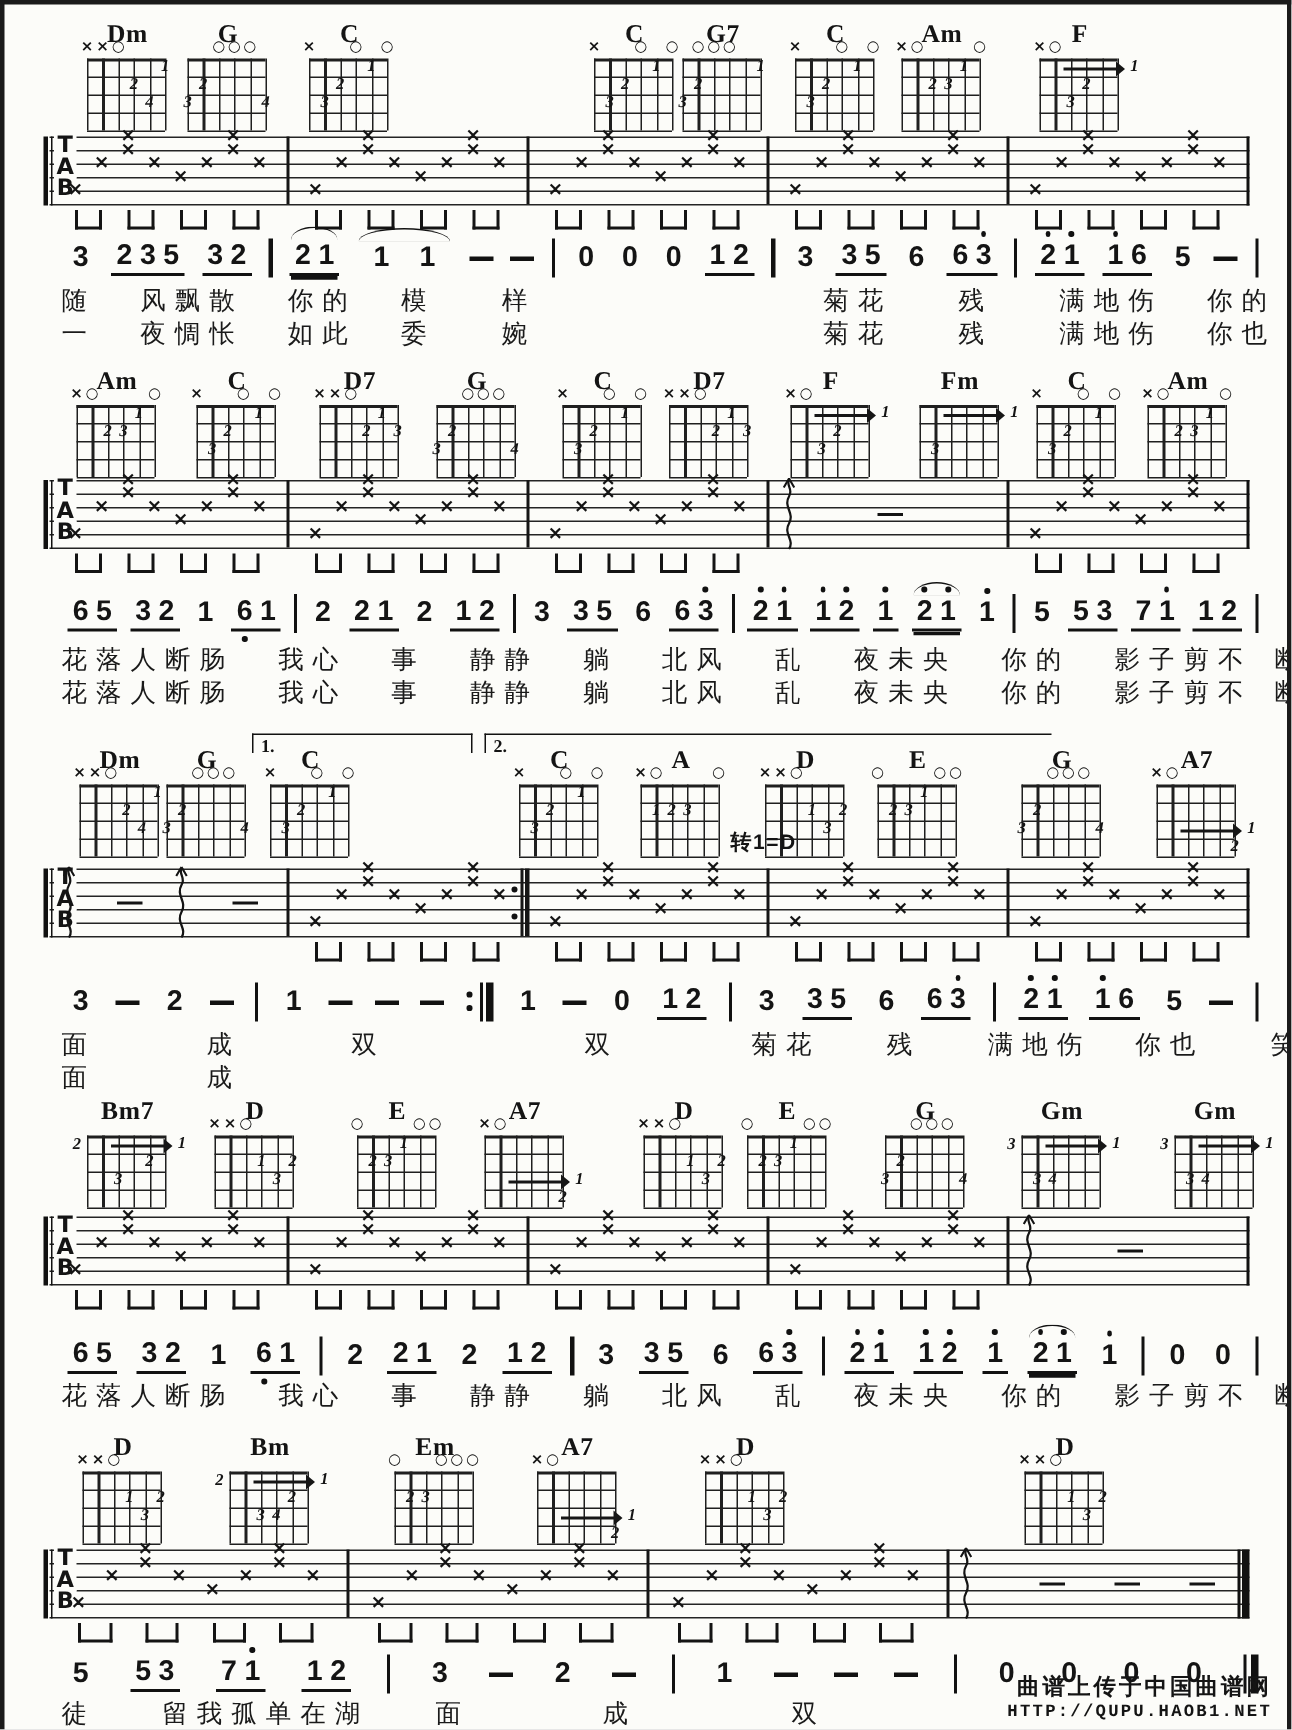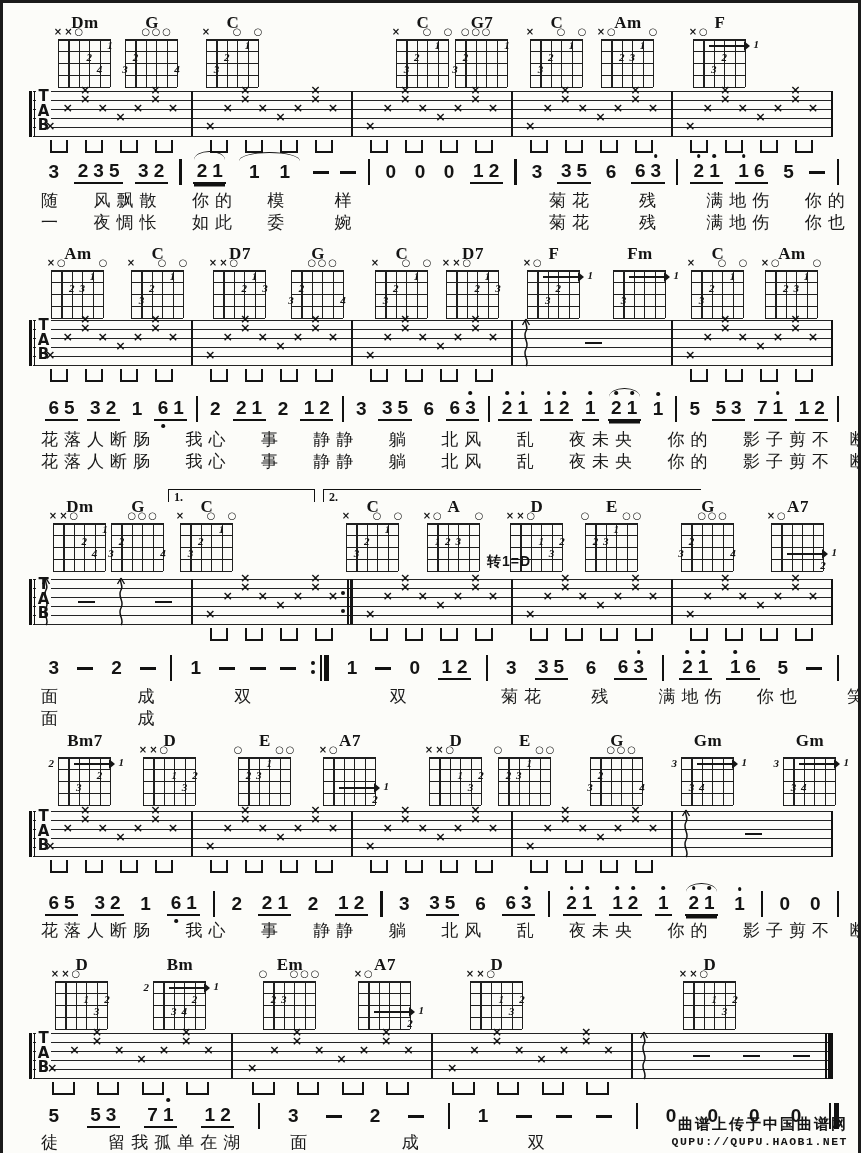--- a/index.html
+++ b/index.html
@@ -1814,15 +1814,15 @@
         </span>
         <span class="finaltok">
           <span class="c1"></span>
           <span class="c2"></span>
         </span>
       </div>
       <div class="lyr" style="top: 178px;">徒   留我孤单在湖   面      成       双</div>
     </div>
     <div id="footer">
       <div class="f1">曲谱上传于中国曲谱网</div>
-      <div class="f2">QUPU://QUPU.HAOB1.NET</div>
+      <div class="f2">HTTP://QUPU.HAOB1.NET</div>
     </div>
   </div>
 
 </body></html>

